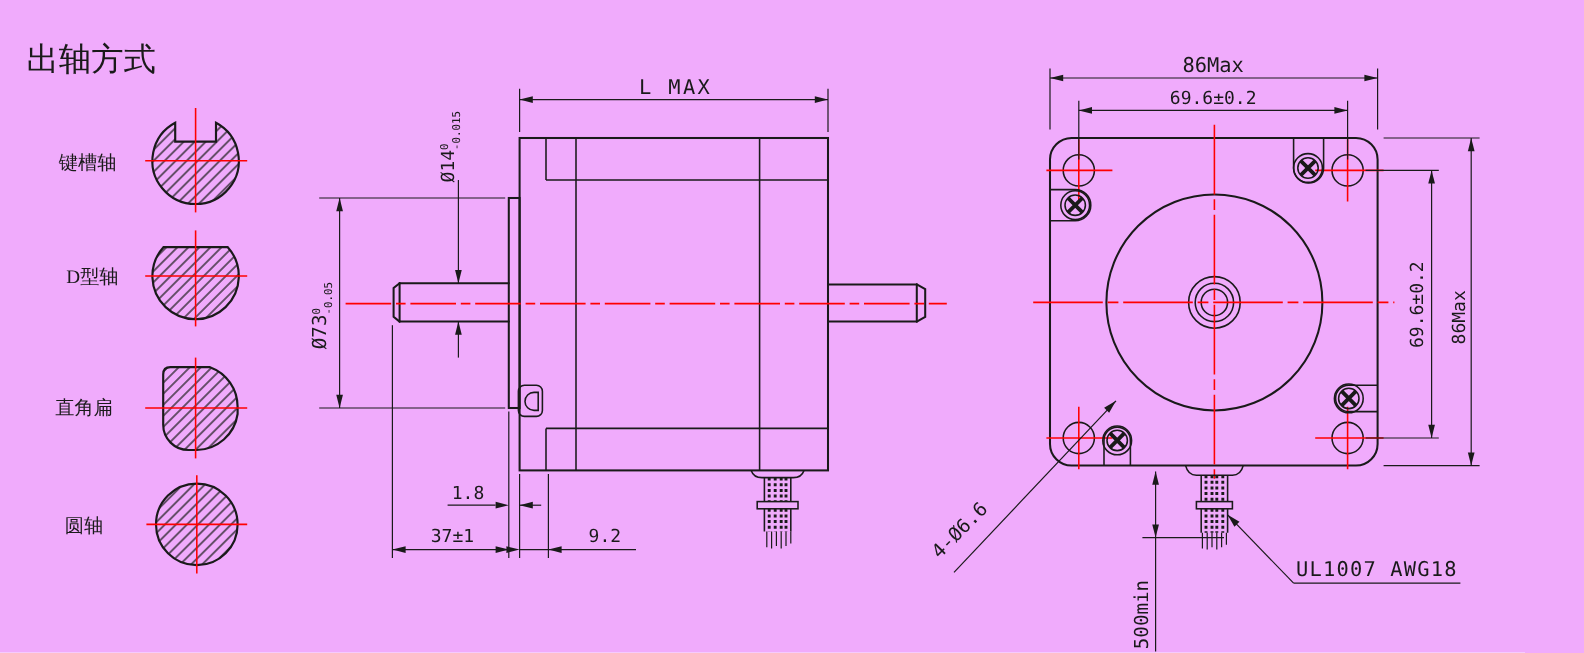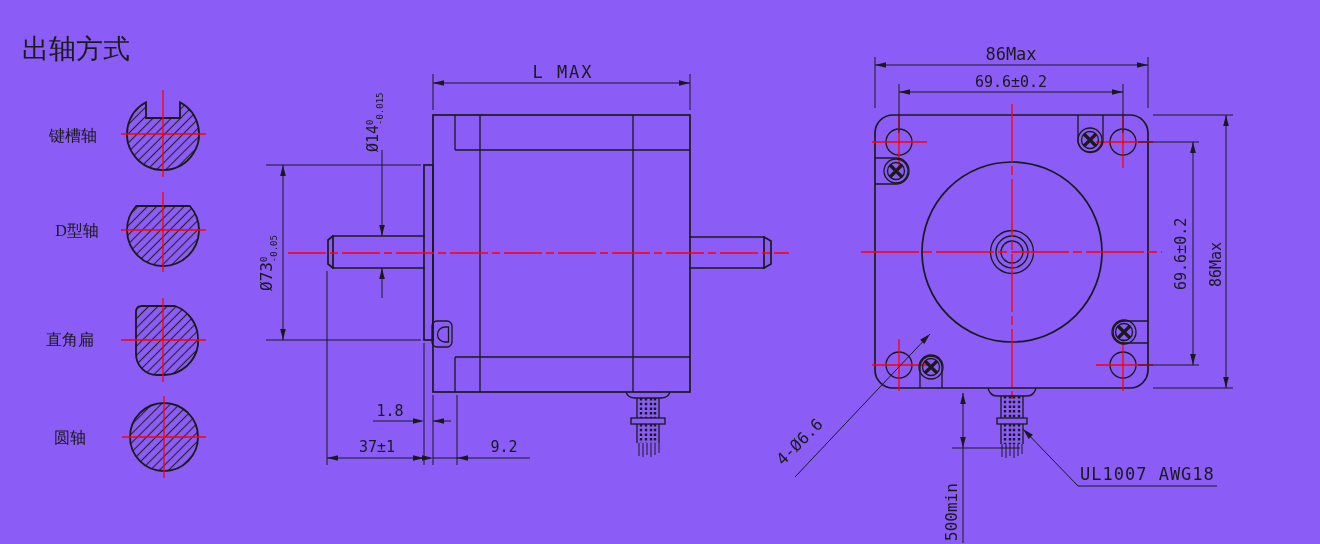--- a/index.html
+++ b/index.html
@@ -1,16 +1,16 @@
 <!DOCTYPE html>
 <html><head>
 <meta charset="utf-8">
 <style>
   html,body{margin:0;padding:0;background:#ffffff;}
-  .stage{position:relative;width:1320px;height:544px;background:#8b5cf6;overflow:hidden;
+  .stage{position:relative;width:1320px;height:544px;background:#f0abfc;overflow:hidden;
          font-family:"DejaVu Sans Mono", monospace;}
   svg{position:absolute;left:0;top:0;}
   text{fill:#1a1a1a;}
   .obj{stroke:#1a1a1a;stroke-width:1.7;fill:none;stroke-linecap:round;}
   .obj2{stroke:#1a1a1a;stroke-width:1.3;fill:none;}
   .dim{stroke:#1a1a1a;stroke-width:1;fill:none;}
   .arr{fill:#1a1a1a;stroke:none;}
   .red{stroke:#ff0000;stroke-width:1.3;fill:none;}
   .hatched{fill:url(#hatch);stroke:#1a1a1a;stroke-width:1.8;}
   .braid{stroke:#1a1a1a;stroke-width:2.4;stroke-dasharray:2.5 2.2;fill:none;}

